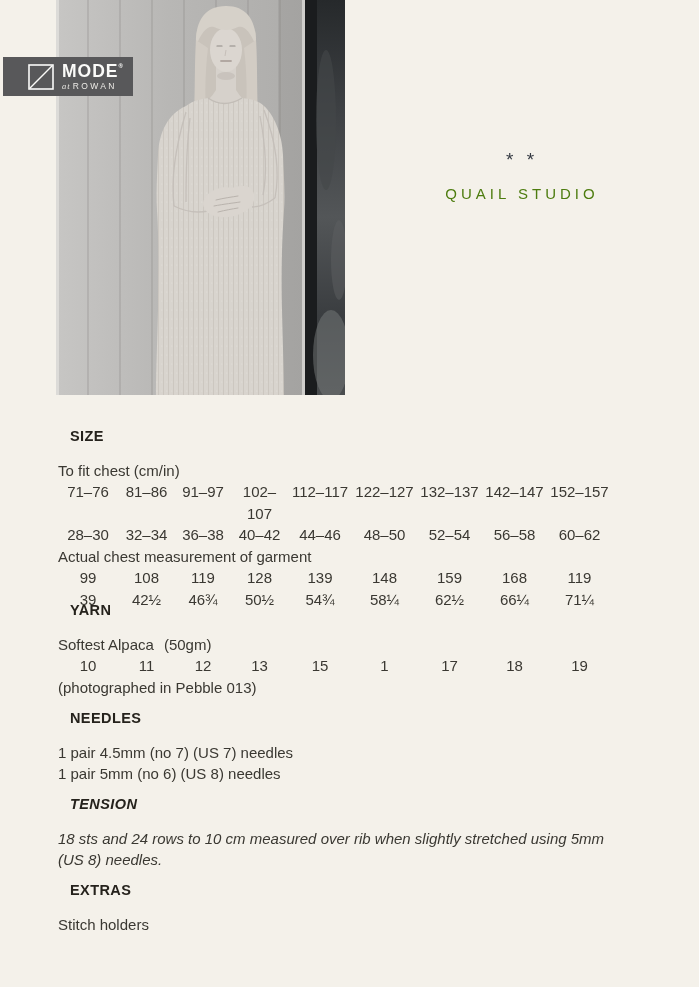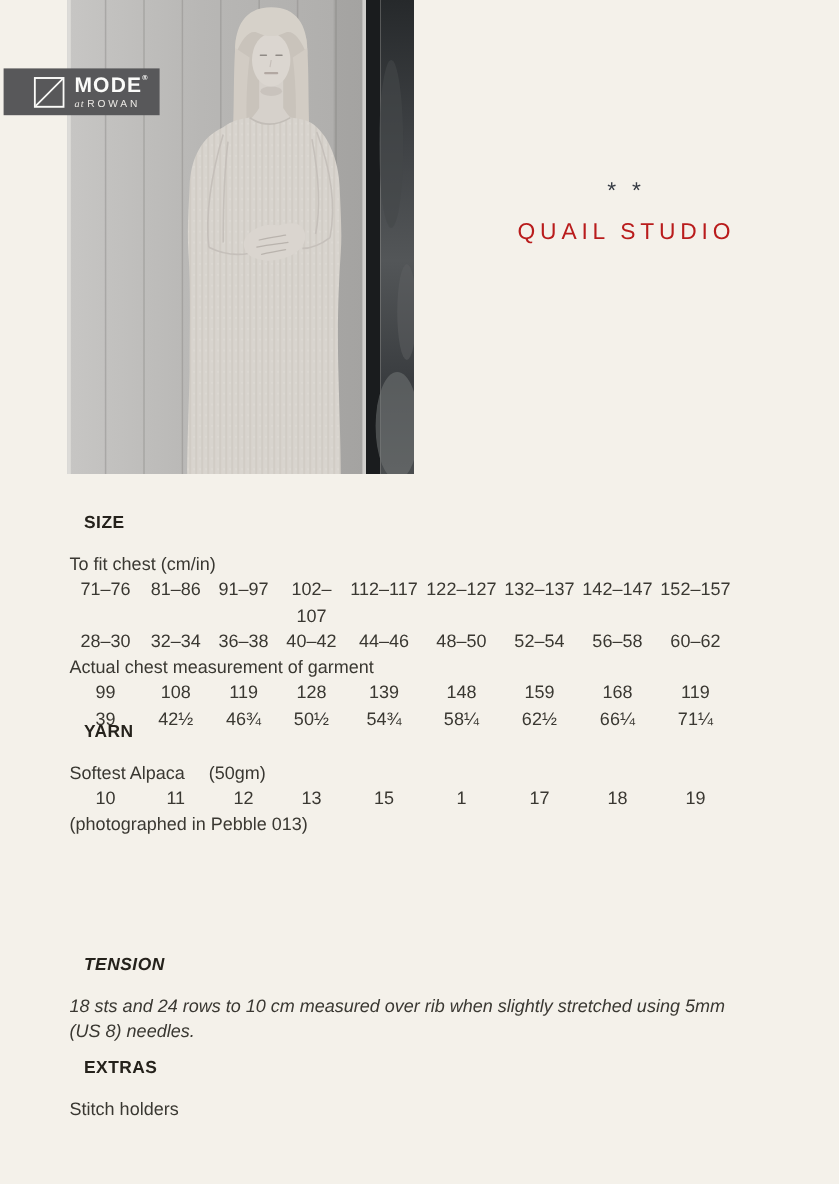--- a/index.html
+++ b/index.html
@@ -34,41 +34,41 @@
     font-family:"Liberation Serif", serif;font-style:italic;
     text-transform:lowercase;letter-spacing:1px;font-size:8.5px;margin-right:2px;
   }
   
   .title-block{
     position:absolute;left:398px;top:141px;width:244px;
     text-align:center;color:#353a43;z-index:2;
   }
   .title{font-size:24px;letter-spacing:7px;padding-left:7px;line-height:26px;}
   .stars{margin-top:9px;font-size:19px;word-spacing:8px;line-height:20px;}
-  .studio{margin-top:15px;font-size:19px;letter-spacing:4px;padding-left:4px;line-height:18px;color:#b91c1c;}
+  .studio{margin-top:15px;font-size:15px;letter-spacing:4px;padding-left:4px;line-height:18px;color:#4d7c0f;}
   
   .sec{position:absolute;left:58px;width:588px;line-height:21.5px;font-size:15px;}
   .sec h3{
     margin:12px;font-size:14.5px;font-weight:bold;letter-spacing:.4px;
     color:#25221c;line-height:21.5px;
   }
   .sec p{margin:0;line-height:21.5px;}
   .sec-size{top:414px;}
   .sec-yarn{top:588px;}
   .sec-needles{top:696px;}
   .sec-tension{top:782px;width:590px;font-style:italic;}
   .sec-extras{top:868px;}
   .trow{
     display:grid;
     grid-template-columns:60px 57px 56px 57px 64px 65px 65px 65px 65px;
     width:554px;line-height:21.5px;
   }
   .trow .cell{text-align:center;}
   .yarn-name{font-weight:normal;}
-  .yarn-weight{margin-left:20px;}
+  .yarn-weight{margin-left:10px;}
 </style>
 </head>
 <body>
 
 <div class="page">
 
   <div class="photo">
     <svg width="289" height="395" viewBox="0 0 289 395">
       <defs>
         <linearGradient id="wallGrad" x1="0" y1="0" x2="1" y2="0">
@@ -237,20 +237,25 @@
         <div class="cell">13</div>
         <div class="cell">15</div>
         <div class="cell">1</div>
         <div class="cell">17</div>
         <div class="cell">18</div>
         <div class="cell">19</div>
       </div>
     <p>(photographed in Pebble 013)</p>
   </section>
 
+  <section class="sec sec-needles">
+    <h3>NEEDLES</h3>
+    <p>1 pair 4.5mm (no 7) (US 7) needles</p>
+    <p>1 pair 5mm (no 6) (US 8) needles</p>
+  </section>
 
   <section class="sec sec-tension">
     <h3>TENSION</h3>
     <p>18 sts and 24 rows to 10 cm measured over rib when slightly stretched using 5mm</p>
     <p>(US 8) needles.</p>
   </section>
 
   <section class="sec sec-extras">
     <h3>EXTRAS</h3>
     <p>Stitch holders</p>

